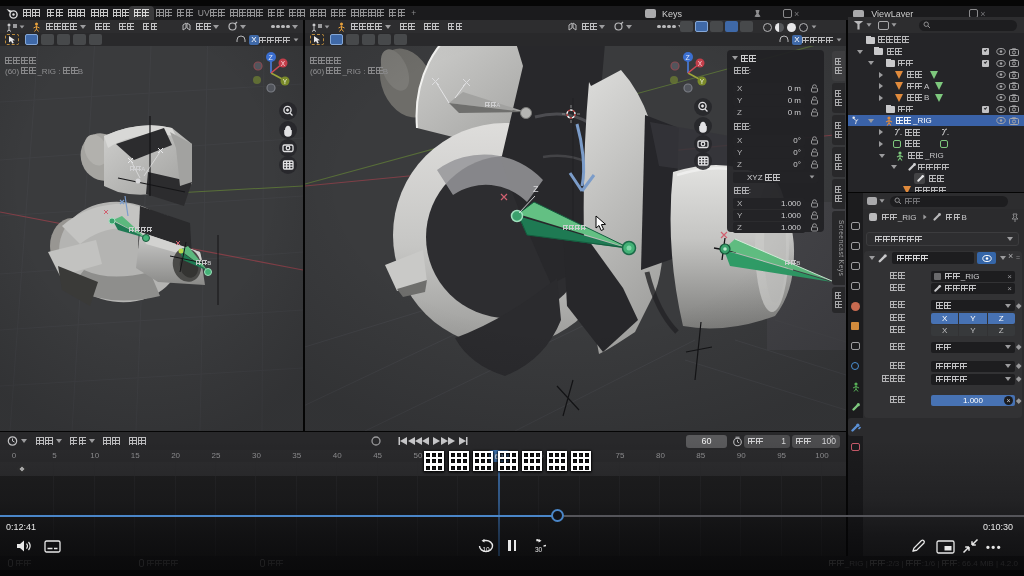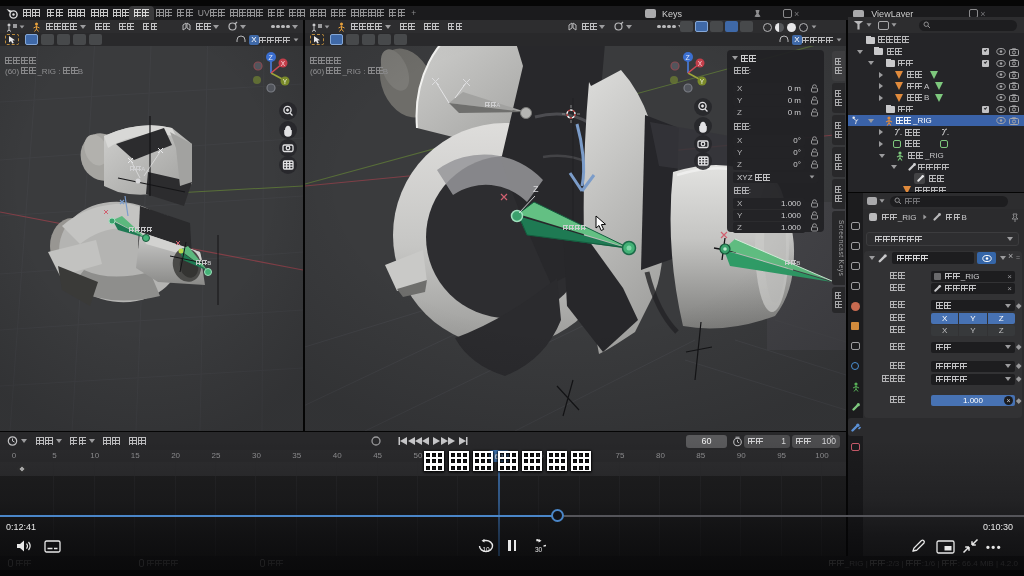--- a/index.html
+++ b/index.html
@@ -566,21 +566,21 @@
         </svg>
         <div class="fld" style="left:6px;top:109px;width:72px;height:10.5px">
           <span style="margin-left:4px;color:#b5b5b7">Z</span>
           <span style="margin-left:auto;margin-right:4px">0°</span>
         </div>
         <svg style="position:absolute;left:83px;top:110px" width="9" height="9" viewBox="0 0 9 9" fill="none" stroke="#98989a" stroke-width="1">
           <rect x="1.5" y="4" width="6" height="4" rx="1"></rect>
           <path d="M2.5 4V2.8a2 2 0 014 0"></path>
         </svg>
         <div class="fld" style="left:6px;top:122px;width:85px;height:10.5px">
-          <span class="row" style="margin-left:4px">XYZ&nbsp;<i class="c"></i><i class="c"></i></span>
+          <span class="row" style="margin-left:14px">XYZ&nbsp;<i class="c"></i><i class="c"></i></span>
           <span class="td" style="margin-left:auto;margin-right:3px;transform:scale(.8)"></span>
         </div>
         <div class="row" style="position:absolute;left:7px;top:136px;color:#b9b9bb;font-size:8px"><i class="c"></i><i class="c"></i>:</div>
         <div class="fld" style="left:6px;top:148px;width:72px;height:10.5px">
           <span style="margin-left:4px;color:#b5b5b7">X</span>
           <span style="margin-left:auto;margin-right:4px">1.000</span>
         </div>
         <svg style="position:absolute;left:83px;top:149px" width="9" height="9" viewBox="0 0 9 9" fill="none" stroke="#98989a" stroke-width="1">
           <rect x="1.5" y="4" width="6" height="4" rx="1"></rect>
           <path d="M2.5 4V2.8a2 2 0 014 0"></path>

